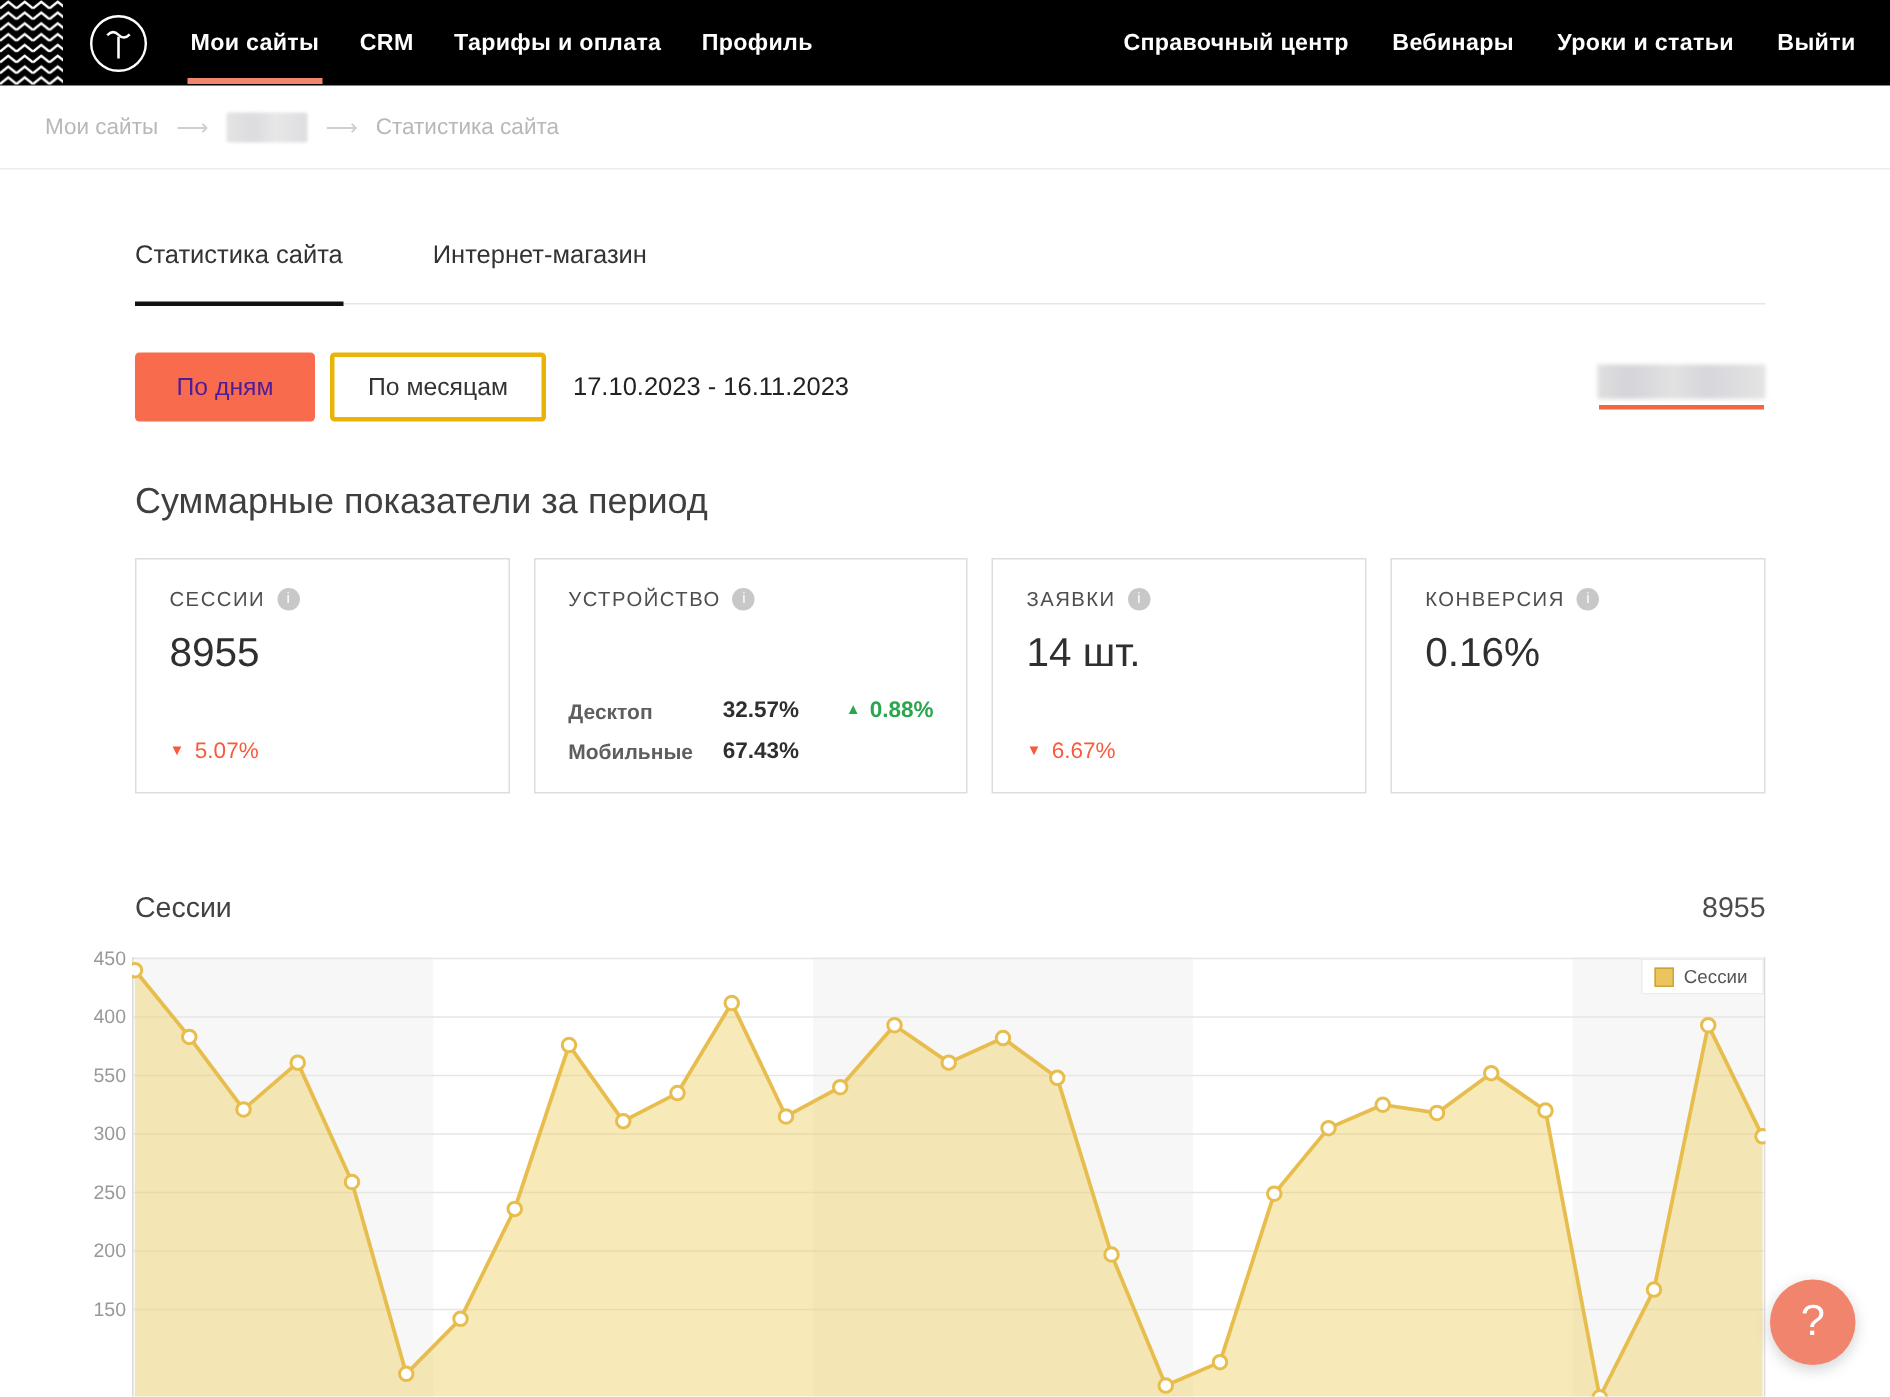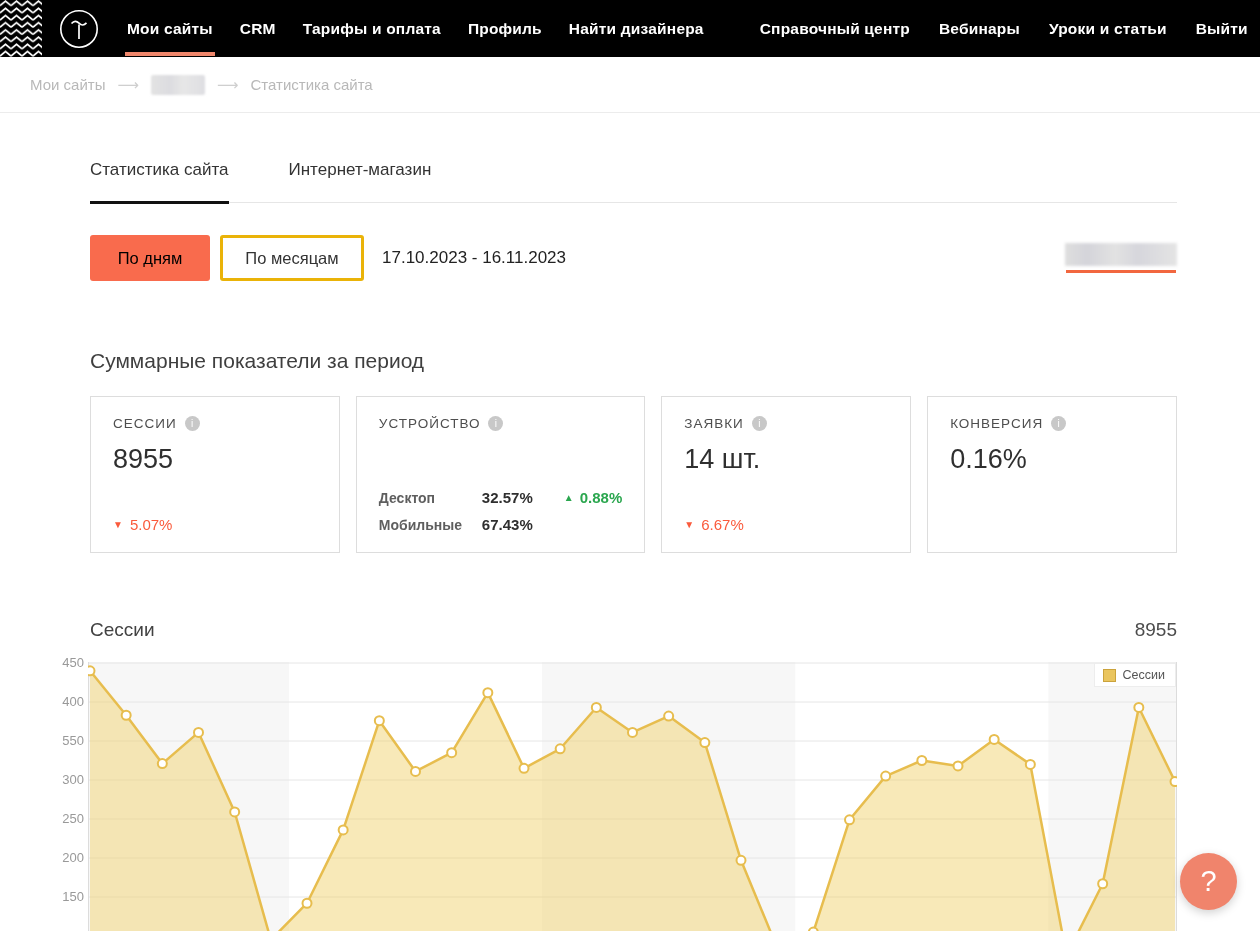--- a/index.html
+++ b/index.html
@@ -32,30 +32,30 @@
   
   .main { margin-left:90px; width:1087px; }
 
   .tabs { display:flex; gap:60px; margin-top:47px; border-bottom:1px solid #e6e6e6; }
   .tab { font-size:17px; color:#333; padding-bottom:21px; cursor:pointer; position:relative; }
   .tab.active { border-bottom:3px solid #111; margin-bottom:-2px; }
 
   .controls { display:flex; align-items:center; margin-top:32px; }
   .btn { height:46px; font-size:16.5px; border-radius:3px; display:flex; align-items:center;
     justify-content:center; cursor:pointer; }
-  .btn.primary { width:120px; background:#f96b4d; color:#000000; border:none; }
+  .btn.primary { width:120px; background:#f96b4d; color:#4c1d95; border:none; }
   .btn.secondary { width:144px; background:#fff; color:#333; border:3px solid #eab308; margin-left:10px; }
   .date-range { margin-left:18px; font-size:17px; color:#222; }
   .site-link { margin-left:auto; display:flex; flex-direction:column; align-items:flex-end; cursor:pointer; }
   .site-link .blur-url { width:112px; height:23px;
     background:linear-gradient(90deg,#dedede,#d4d4da 20%,#e2e2e2 45%,#d6d6dc 65%,#e4e4e4);
     filter:blur(1.5px); }
   .site-link .orange-line { width:110px; height:3px; background:#f2673f; margin-top:4px; margin-right:1px; }
 
-  .section-title { margin-top:68px; font-size:21px; color:#3f3f3f; }
+  .section-title { margin-top:40px; font-size:24px; color:#3f3f3f; }
 
   .cards { margin-top:23px; display:grid; grid-template-columns:repeat(4,1fr); gap:16px; }
   .card { border:1px solid #ddd; height:157px; padding:19px 22px; display:flex;
     flex-direction:column; background:#fff; }
   .card-head { display:flex; align-items:center; }
   .card-label { font-size:13.5px; letter-spacing:1px; color:#4e4e4e; }
   .info-icon { width:15px; height:15px; border-radius:50%; background:#c8c8c8; color:#fff;
     font-size:10px; display:inline-flex; align-items:center; justify-content:center;
     margin-left:8px; cursor:pointer; font-style:normal; }
   .card-value { margin-top:13px; font-size:27px; color:#2f2f2f; }
@@ -104,21 +104,20 @@
   <svg class="logo" viewBox="0 0 40 40" xmlns="http://www.w3.org/2000/svg">
     <circle cx="20" cy="20" r="18.2" fill="none" stroke="#fff" stroke-width="1.6"></circle>
     <path d="M12.5,14.5 q3.7,-4 7.5,-0.3 q3.7,3.7 7.5,-0.3" fill="none" stroke="#fff" stroke-width="1.7"></path>
     <line x1="20" y1="15.5" x2="20" y2="30" stroke="#fff" stroke-width="1.7"></line>
   </svg>
   <div class="nav-left">
     <span class="nav-item active">Мои сайты</span>
     <span class="nav-item">CRM</span>
     <span class="nav-item">Тарифы и оплата</span>
     <span class="nav-item">Профиль</span>
-    <span class="nav-item">Найти дизайнера</span>
   </div>
   <div class="nav-right">
     <span class="nav-item">Справочный центр</span>
     <span class="nav-item">Вебинары</span>
     <span class="nav-item">Уроки и статьи</span>
     <span class="nav-item">Выйти</span>
   </div>
 </div>
 
 <div class="breadcrumb">

